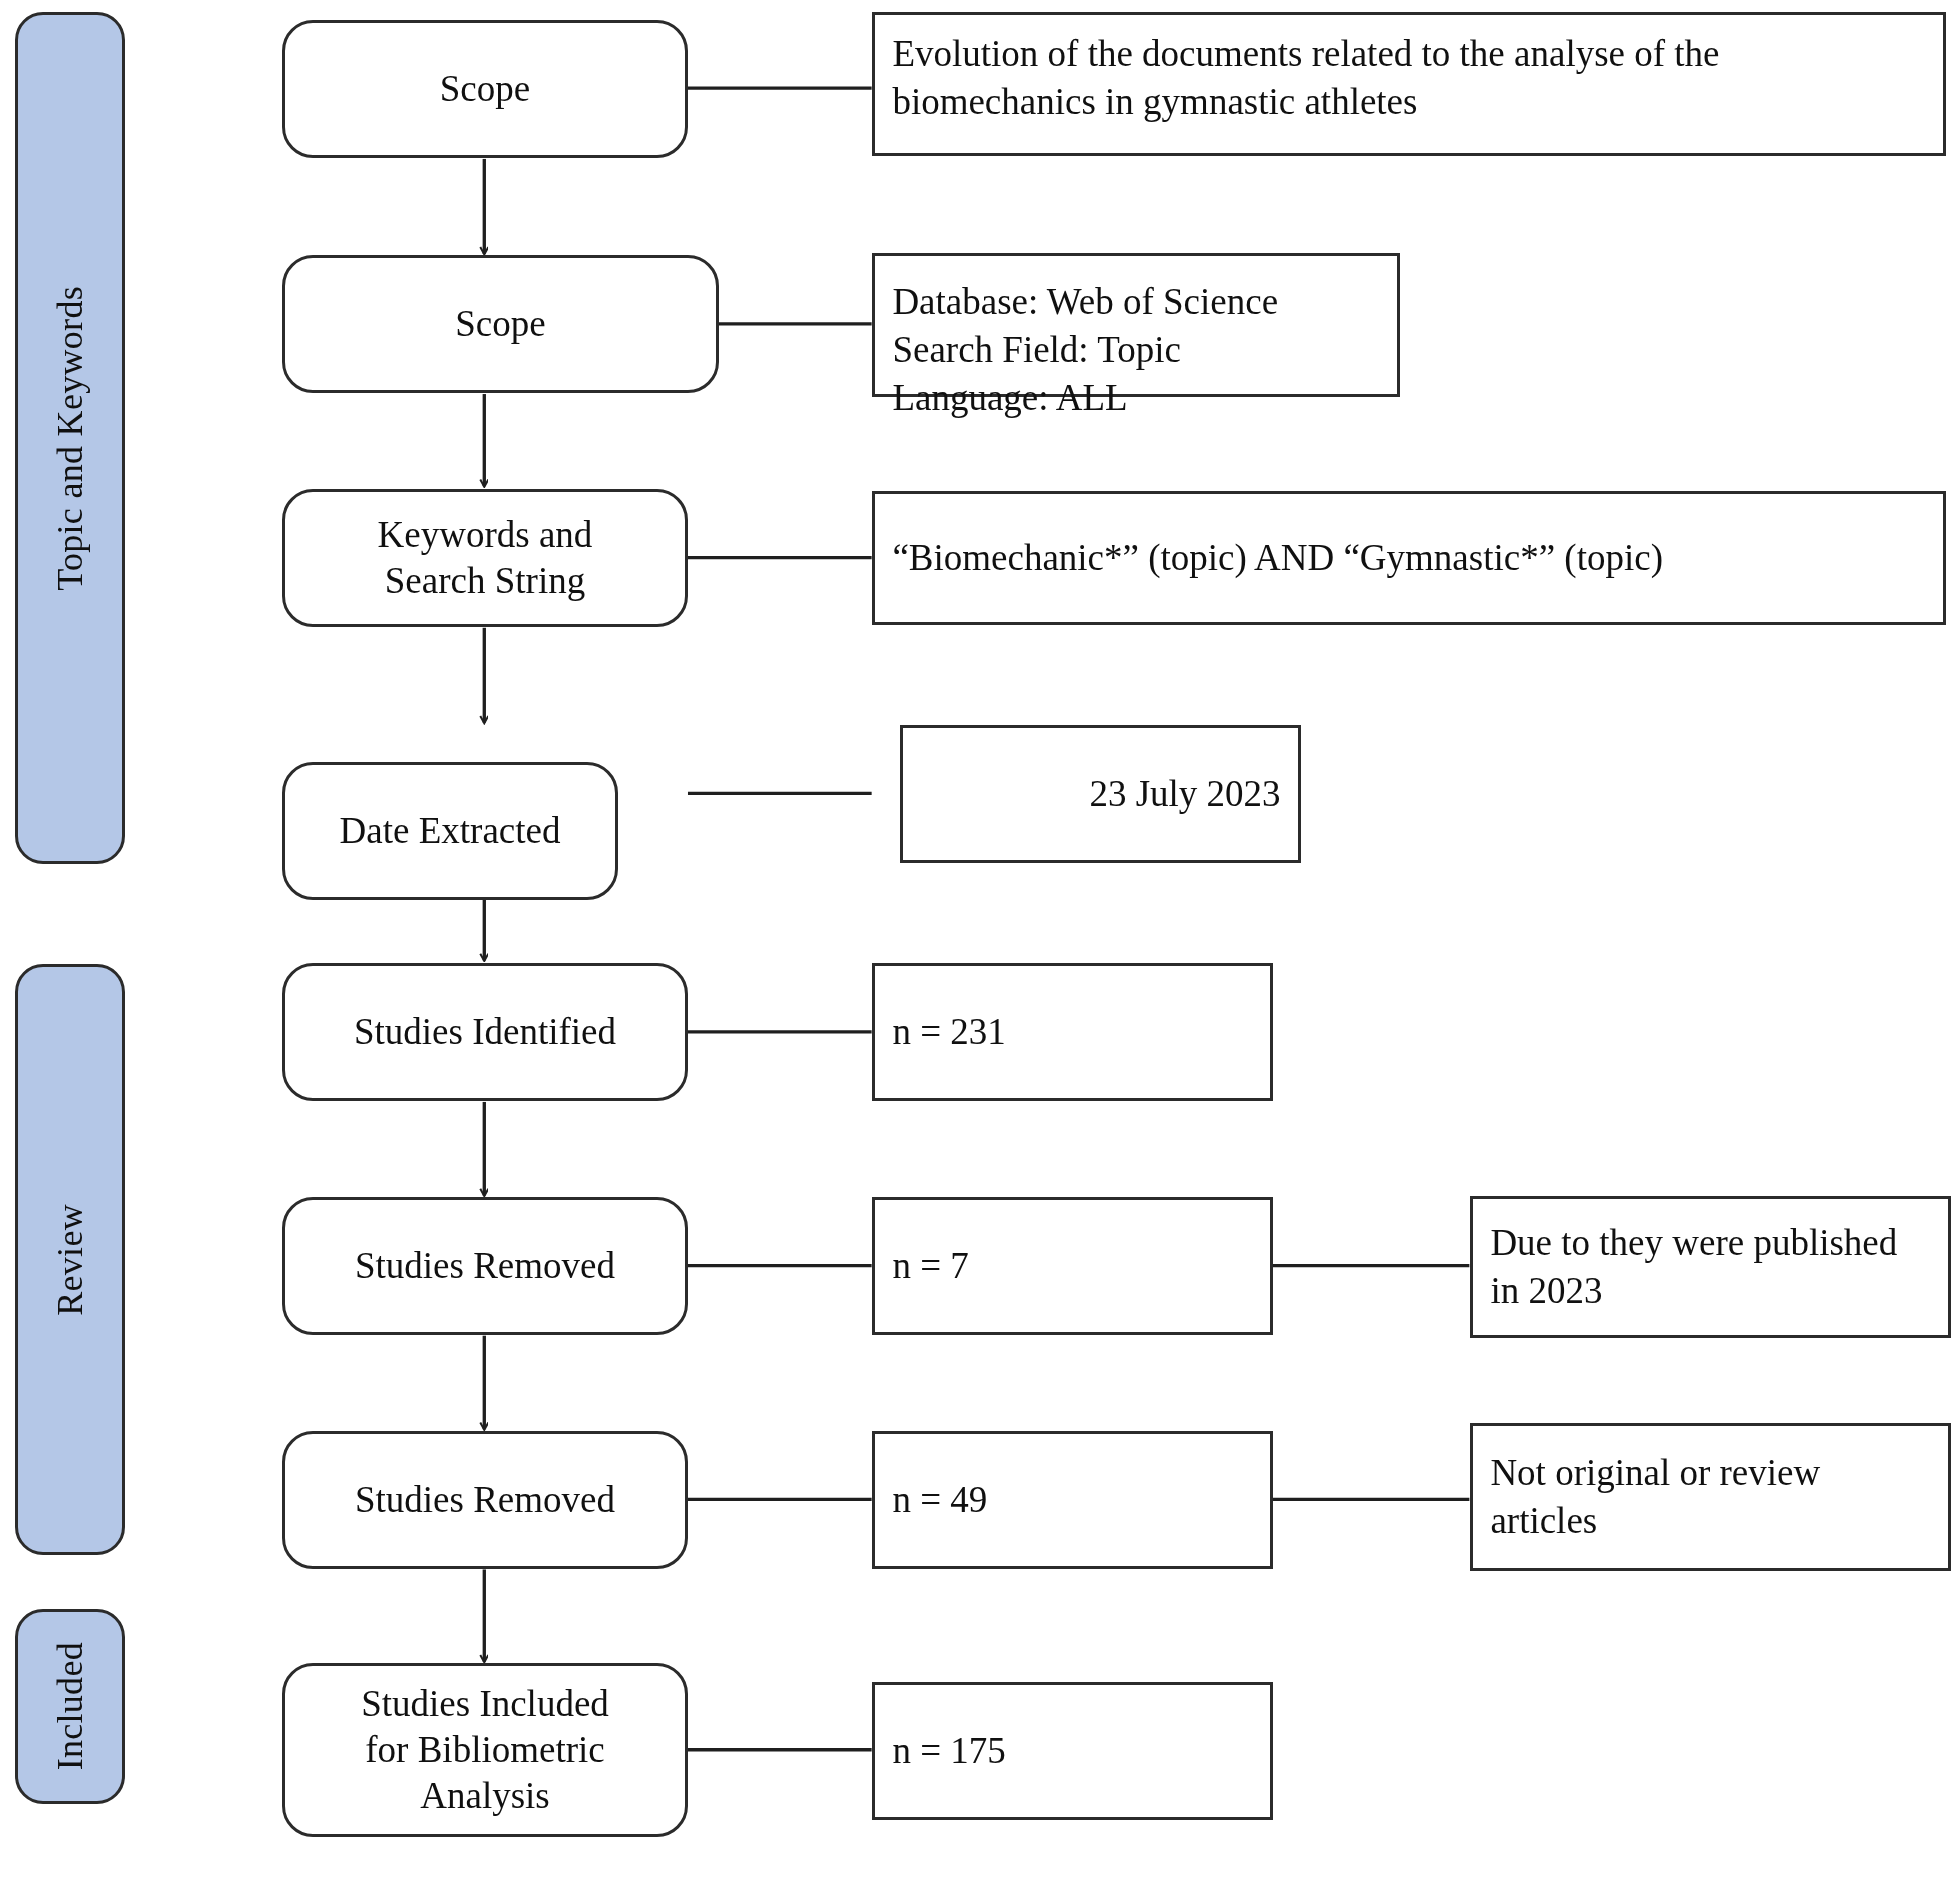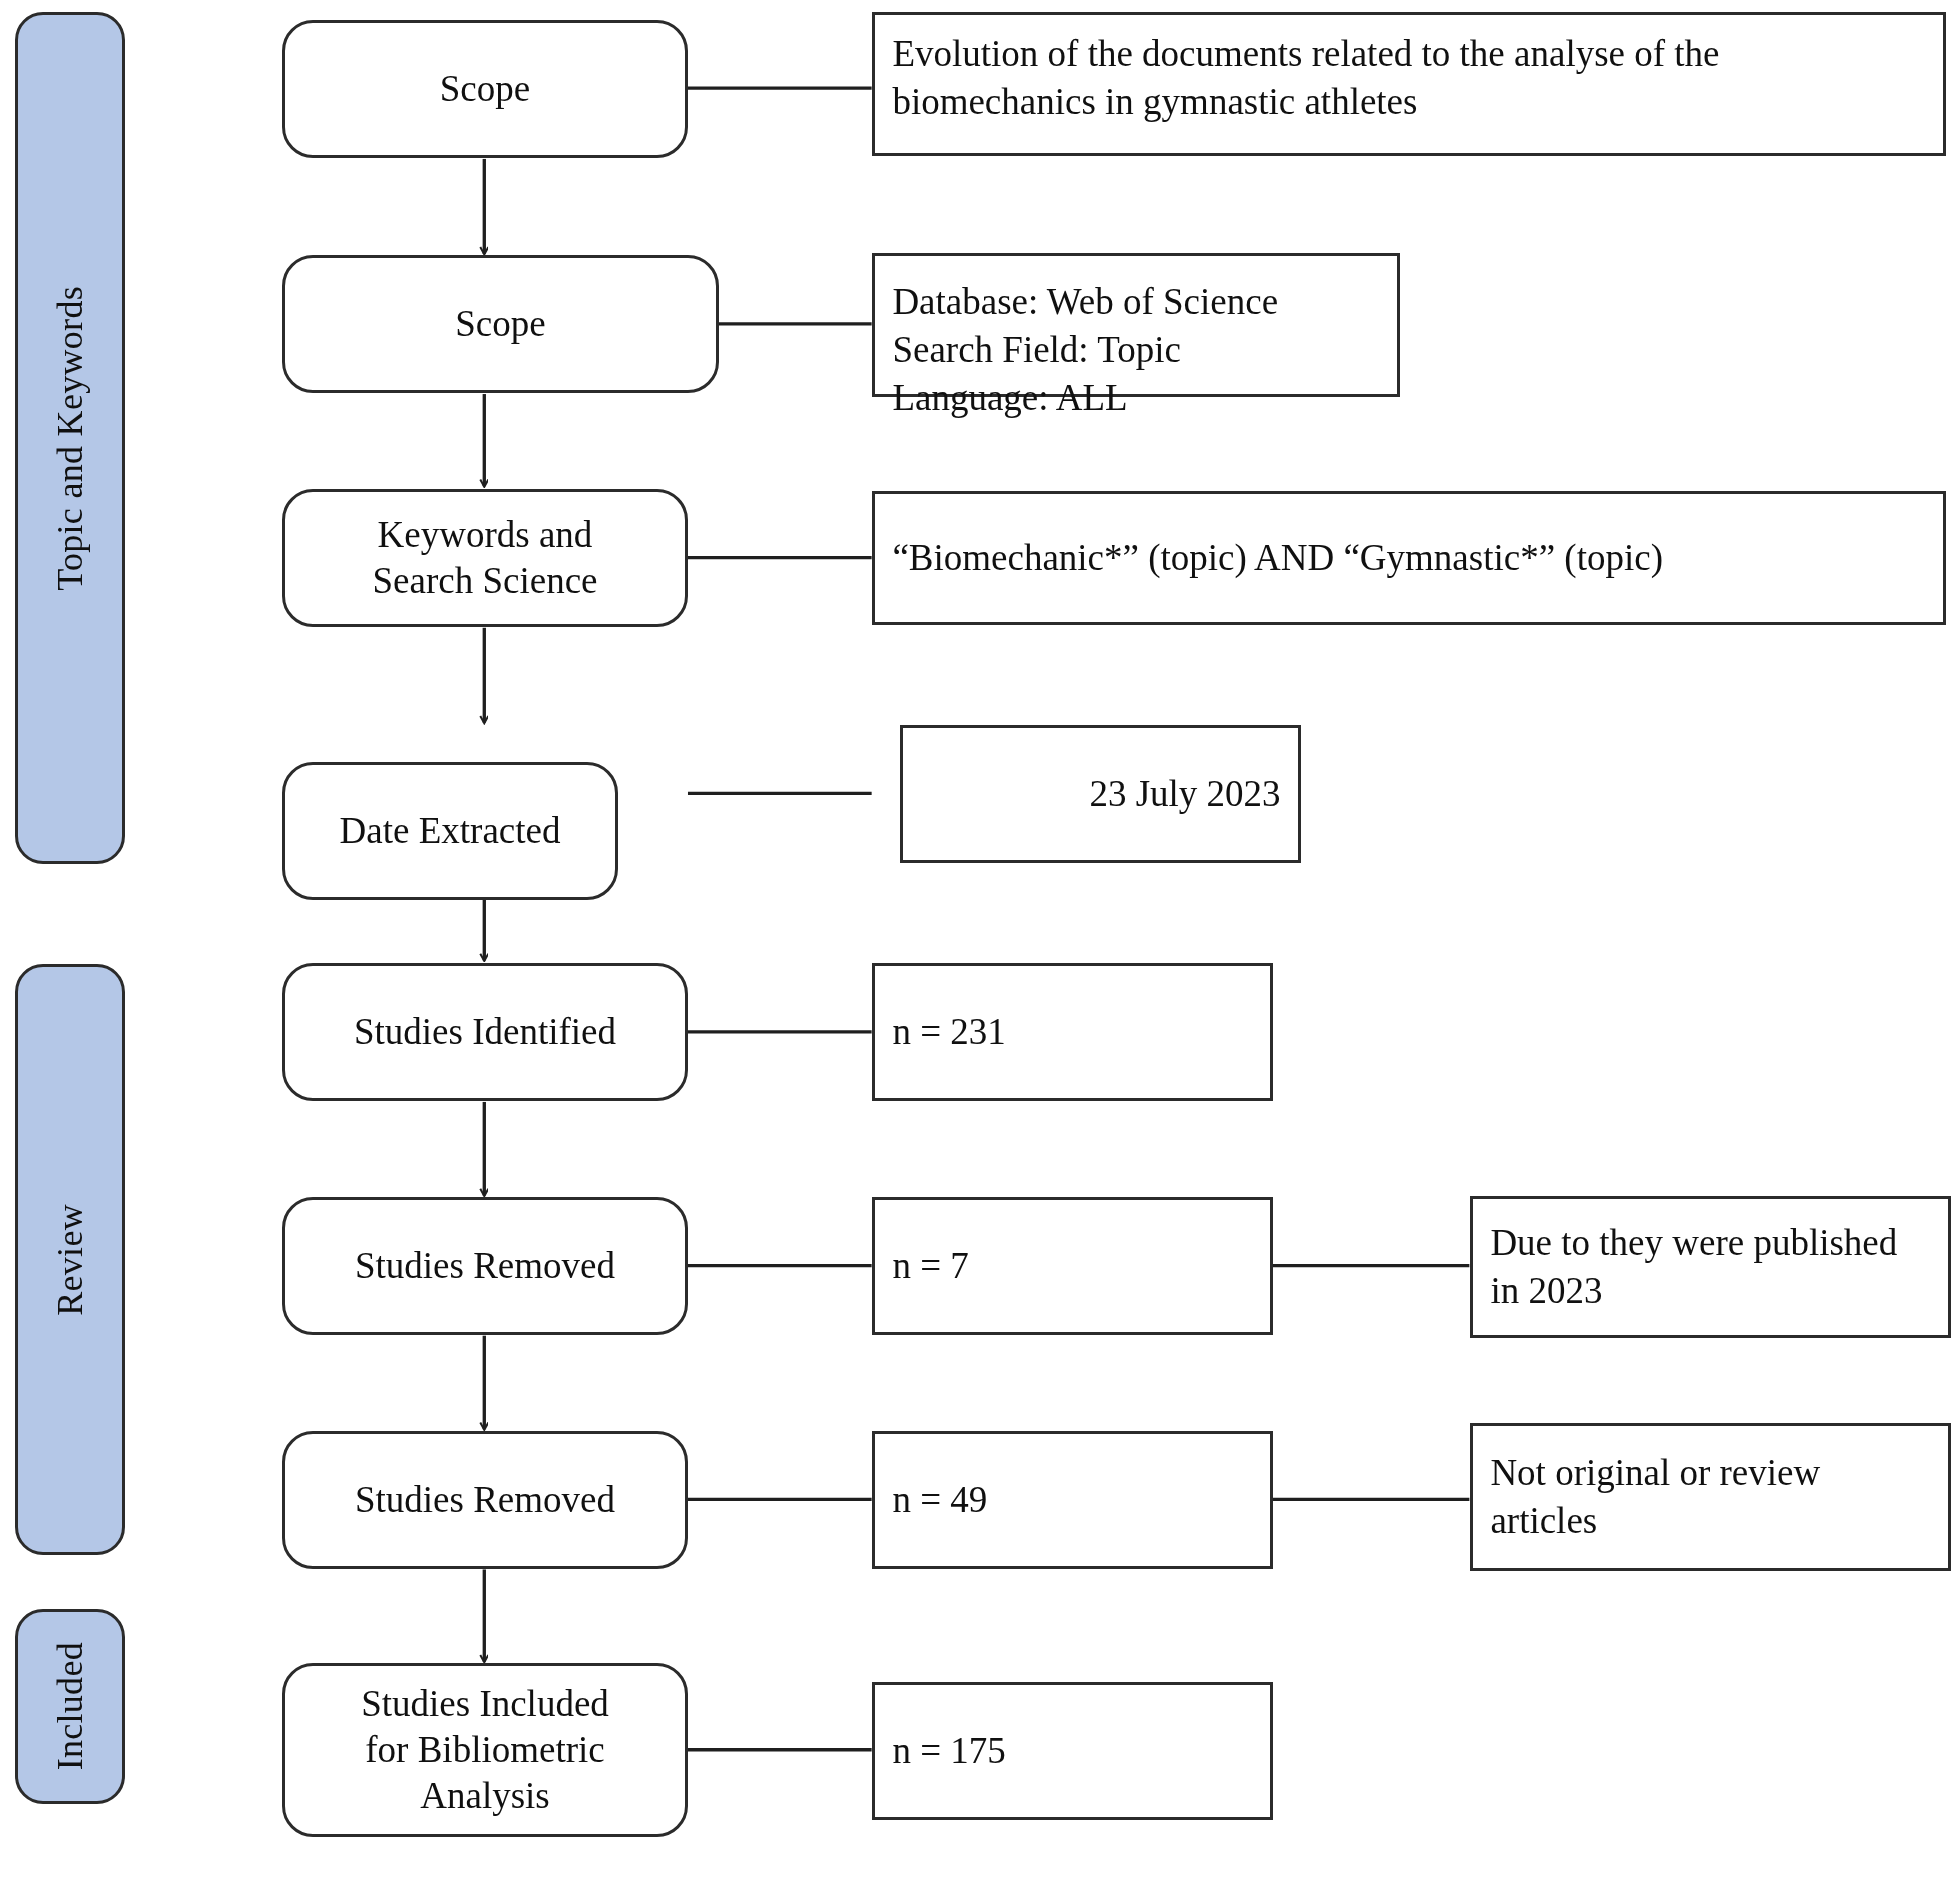--- a/index.html
+++ b/index.html
@@ -139,21 +139,21 @@
   <div class="node" style="left:282px; top:20px; width:406px; height:138px;">
     <span class="node-label">Scope</span>
   </div>
 
   <div class="node" style="left:282px; top:255px; width:437px; height:138px;">
     <span class="node-label">Scope</span>
   </div>
 
   <div class="node" style="left:282px; top:489px; width:406px; height:138px;">
     <span class="node-label" style="white-space: pre-line;">Keywords and
-Search Science</span>
+Search String</span>
   </div>
 
   <div class="node" style="left:282px; top:762px; width:336px; height:138px;">
     <span class="node-label">Date Extracted</span>
   </div>
 
   <div class="node" style="left:282px; top:963px; width:406px; height:138px;">
     <span class="node-label">Studies Identified</span>
   </div>
 

